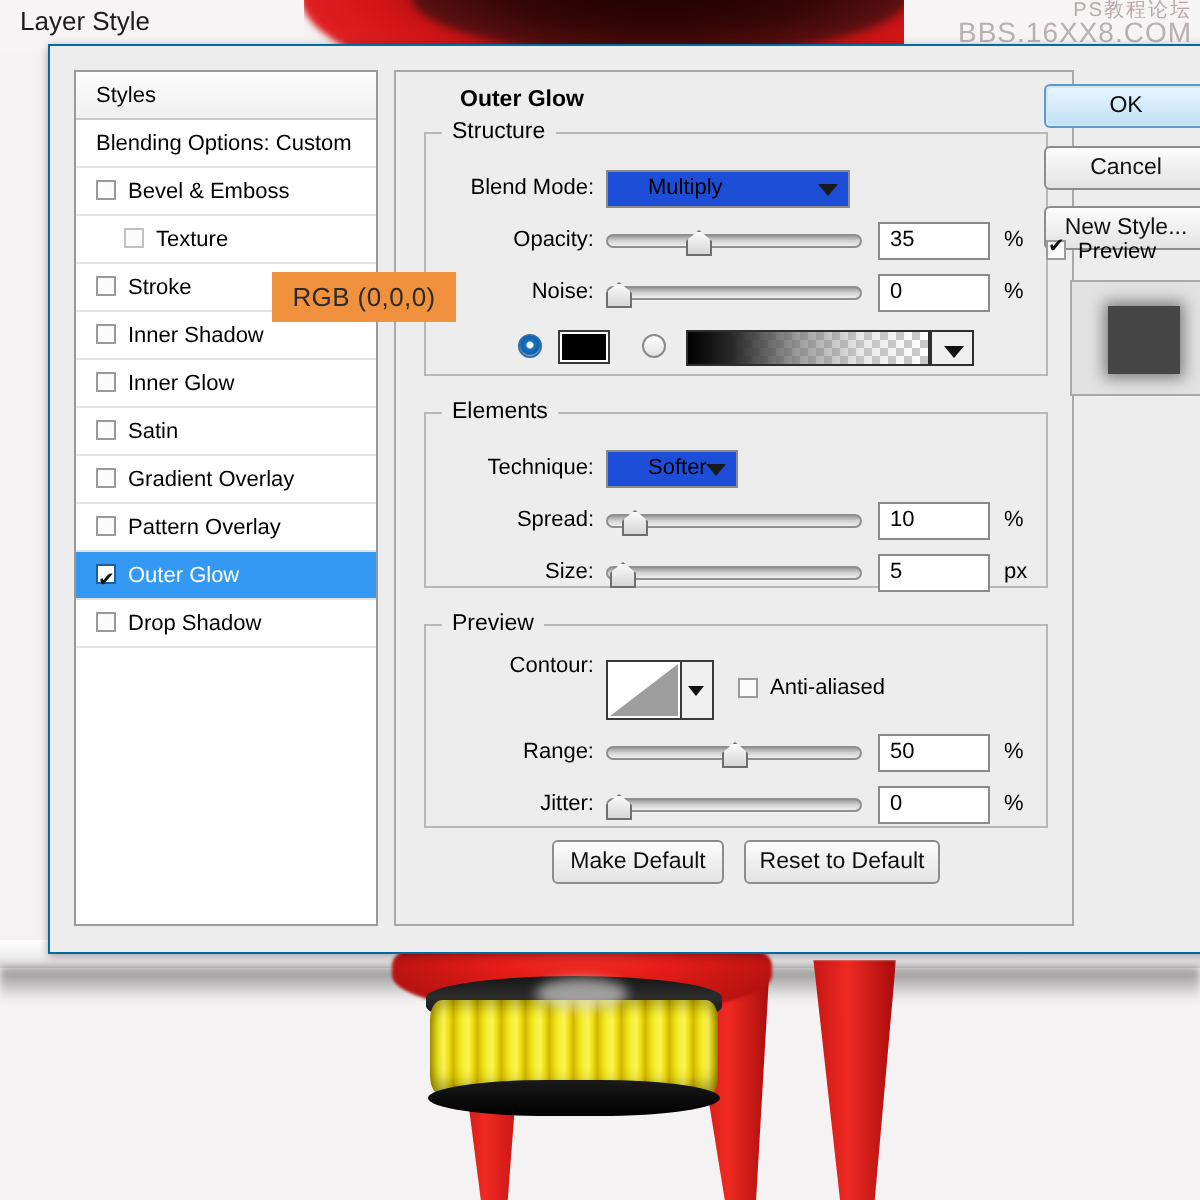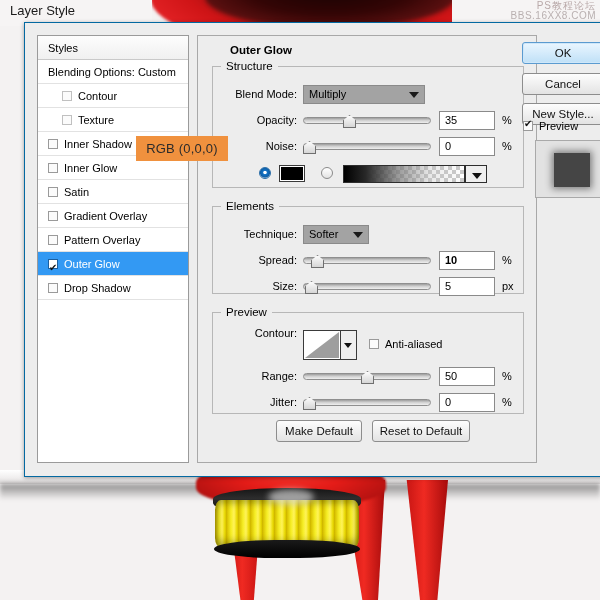--- a/index.html
+++ b/index.html
@@ -108,22 +108,22 @@
   fieldset.grp > legend { font-weight:normal; font-size:11.5px; padding:0 5px; margin-left:8px; }
 
   #grp-structure { left:14px; top:24px; width:312px; height:128px; }
   #grp-elements  { left:14px; top:164px; width:312px; height:94px; }
   #grp-quality   { left:14px; top:270px; width:312px; height:108px; }
 
   .fld { position:absolute; font-size:11px; }
   .lab { text-align:right; }
 
   .sel-box {
-    position:absolute; height:19px; background:#a3a3a3; border:1px solid #8a8a8a;
-    font-size:11px; line-height:17px; padding-left:5px;
+    position:absolute; height:19px; background:#1d4ed8; border:1px solid #8a8a8a;
+    font-size:11px; line-height:17px; padding-left:20px;
   }
   .sel-box .arr {
     position:absolute; right:5px; top:6px; width:0; height:0;
     border-left:5px solid transparent; border-right:5px solid transparent; border-top:6px solid #1a1a1a;
   }
 
   .num {
     position:absolute; width:56px; height:19px; background:#fff; border:1px solid #8a8a8a;
     font-size:11px; line-height:17px; padding-left:5px;
   }
@@ -204,21 +204,21 @@
   }
 
   #badge {
     position:absolute; left:136px; top:136px; width:92px; height:25px;
     background:#f0913e; color:#2b2b2b; font-size:13px;
     line-height:25px; text-align:center; letter-spacing:.2px;
   }
 
   #wm { position:absolute; right:4px; top:1px; text-align:right; line-height:10px; }
   #wm .l1 { font-size:10px; color:#b9a9a9; letter-spacing:1px; }
-  #wm .l2 { font-size:10px; color:#b9b0b0; letter-spacing:.5px; }
+  #wm .l2 { font-size:14px; color:#b9b0b0; letter-spacing:.5px; }
 </style>
 </head>
 <body>
 
 <div id="bg">
   <div class="bg-top-red"></div>
   <div class="bg-top-red2"></div>
   <div class="bg-white-band l"></div>
   <div class="bg-white-band r"></div>
 
@@ -244,25 +244,28 @@
 <div id="title">Layer Style</div>
 
 <div id="dialog">
 
   <div class="panel-left">
     <div class="ls-head">Styles</div>
     <div class="ls-row">
       <span>Blending Options: Custom</span>
     </div>
 
-    <div class="ls-row sub">
-      <span class="cb dim"></span><span>Contour</span>
+    <div class="ls-row">
+      <span class="cb"></span><span>Bevel &amp; Emboss</span>
     </div>
     <div class="ls-row sub">
       <span class="cb dim"></span><span>Texture</span>
+    </div>
+    <div class="ls-row">
+      <span class="cb"></span><span>Stroke</span>
     </div>
     <div class="ls-row">
       <span class="cb"></span><span>Inner Shadow</span>
     </div>
     <div class="ls-row">
       <span class="cb"></span><span>Inner Glow</span>
     </div>
     <div class="ls-row">
       <span class="cb"></span><span>Satin</span>
     </div>
@@ -327,21 +330,21 @@
       <div class="sel-box" style="left:90px; top:13px; width:66px;">
         <span>Softer</span>
         <span class="arr"></span>
       </div>
 
       <div class="fld lab" style="left:6px; top:42px; width:78px;">Spread:</div>
       <div class="slider" style="left:90px; top:40px;">
         <div class="track"></div>
         <div class="thumb" style="left:8px;"></div>
       </div>
-      <div class="num" style="left:226px; top:39px;font-weight:bold;">
+      <div class="num" style="left:226px; top:39px;">
         <span>10</span>
       </div>
       <div class="unit" style="left:289px; top:42px;">%</div>
 
       <div class="fld lab" style="left:6px; top:68px; width:78px;">Size:</div>
       <div class="slider" style="left:90px; top:66px;">
         <div class="track"></div>
         <div class="thumb" style="left:2px;"></div>
       </div>
       <div class="num" style="left:226px; top:65px;">

